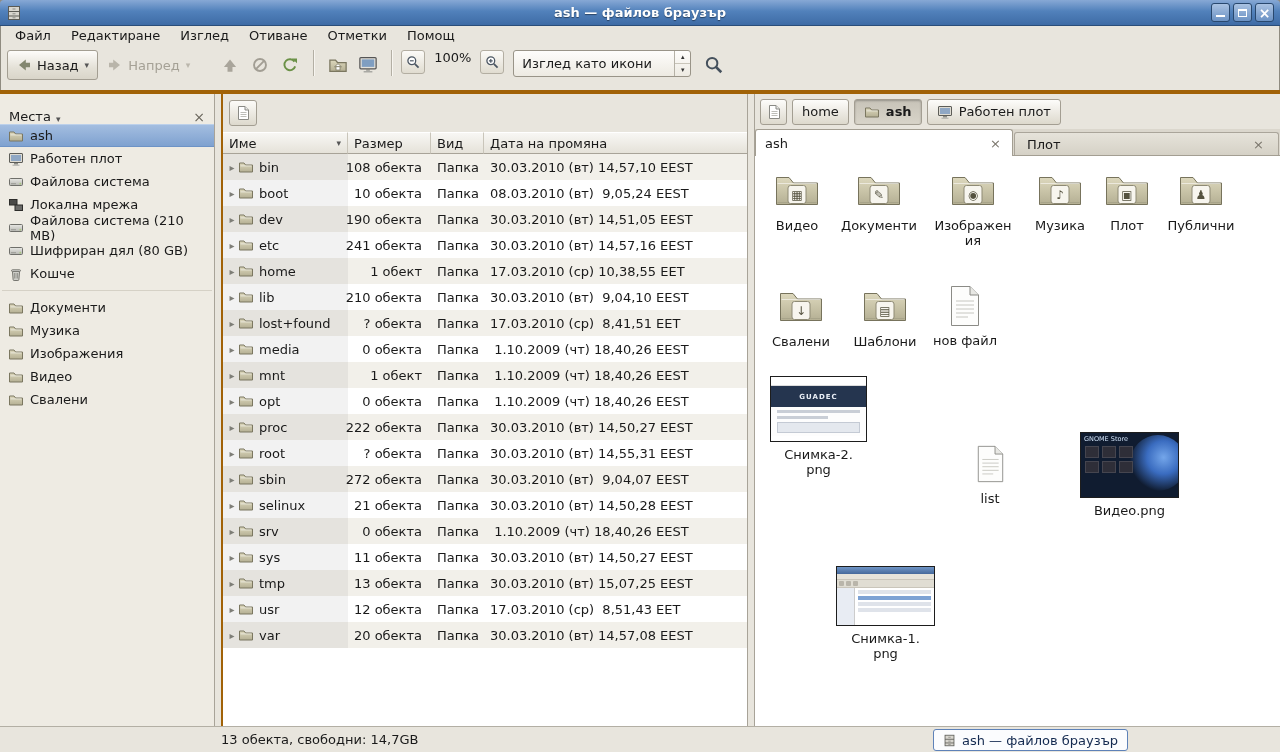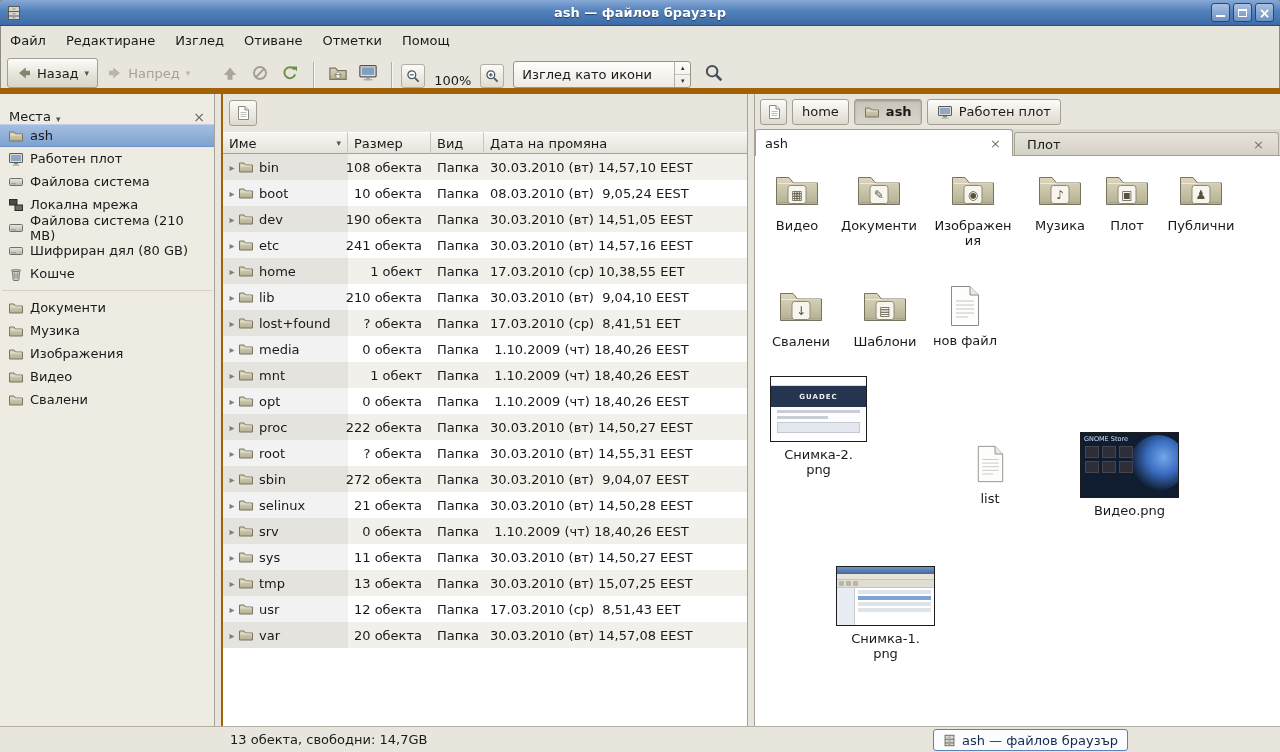--- a/index.html
+++ b/index.html
@@ -17,25 +17,25 @@
     border-bottom:1px solid #2a4d79;display:flex;align-items:center;padding:0 6px;position:relative;border-radius:4px 4px 0 0}
   .title{position:absolute;left:0;right:0;text-align:center;color:#fff;font-weight:bold;text-shadow:0 1px 1px rgba(0,0,0,.45)}
   .win-controls{margin-left:auto;display:flex;gap:3px;position:relative;z-index:2}
   .wbtn{width:19px;height:19px;border:1px solid #29486e;border-radius:3px;
     background:linear-gradient(#aac2e2,#6b92c4);display:flex;align-items:center;justify-content:center;color:#fff}
   .glyph-min{width:9px;height:8px;border-bottom:2px solid #fff}
   .glyph-max{width:9px;height:8px;border:1px solid #fff;border-top-width:2px}
   .glyph-close{font-size:14px;font-weight:bold;line-height:1}
 
   
-  .menubar{height:24px;flex:none;display:flex;align-items:flex-end;}
+  .menubar{height:24px;flex:none;display:flex;align-items:flex-start;padding-left:5px}
   .menu-item{padding:2px 10px}
 
   
-  .toolbar{height:44px;flex:none;border-bottom:6px solid #a16207;display:flex;align-items:flex-end;padding:0 7px}
+  .toolbar{height:44px;flex:none;border-bottom:4px solid #a16207;display:flex;align-items:flex-start;padding:0 7px}
   .tbtn{height:30px;display:flex;align-items:center;gap:5px;padding:0 8px;border:1px solid #a39e92;border-radius:3px;
     background:linear-gradient(#fdfcfa,#e4e1d7 60%,#d9d5c9)}
   .tbtn.disabled{border-color:transparent;background:none;color:#a5a196}
   .chev{font-size:9px;color:#555;margin-left:1px}
   .tbtn.disabled .chev{color:#bbb7ac}
   .fbtn{width:30px;height:30px;display:flex;align-items:center;justify-content:center;border:1px solid transparent;border-radius:3px}
   .fbtn-sm{width:24px;height:24px;display:flex;align-items:center;justify-content:center;border:1px solid #b3aea2;border-radius:3px;
     background:linear-gradient(#fcfbf8,#e0dcd0)}
   .sep{width:0;height:26px;margin:0 8px;border-left:1px solid #b3afa4;border-right:1px solid #f7f5f0}
   .zoom-level{padding:0 9px}
@@ -143,21 +143,21 @@
   .s1-tool{height:8px;background:#e0ddd3;border-bottom:1px solid #c9c5ba;display:flex;gap:2px;padding:1px 2px}
   .s1-sq{width:5px;height:5px;background:#b9b5aa;border-radius:1px}
   .s1-body{display:flex;height:37px;background:#fff}
   .s1-side{width:18px;background:#e8ecf3;border-right:1px solid #ccc}
   .s1-main{flex:1}
   .s1-row{height:4px;margin:2px 3px;background:#dfe3ea}
   .s1-row.sel{background:#7da2d4}
 
   
   .statusbar{height:26px;flex:none;background:#e8e5dd;border-top:1px solid #b3afa4;position:relative;display:flex;align-items:center}
-  .status-text{position:absolute;left:230px;white-space:nowrap}
+  .status-text{position:absolute;left:221px;white-space:nowrap}
   .task-btn{position:absolute;left:933px;top:2px;height:22px;display:flex;align-items:center;gap:6px;padding:0 9px;
     background:#fbfcfe;border:1px solid #5e82b8;border-radius:3px;color:#142a50;white-space:nowrap}
 </style>
 </head>
 <body>
 
 <svg width="0" height="0" style="position:absolute">
   <defs>
     <linearGradient id="gf16" x1="0" y1="0" x2="0" y2="1">
       <stop offset="0" stop-color="#ddd8bd"></stop>

